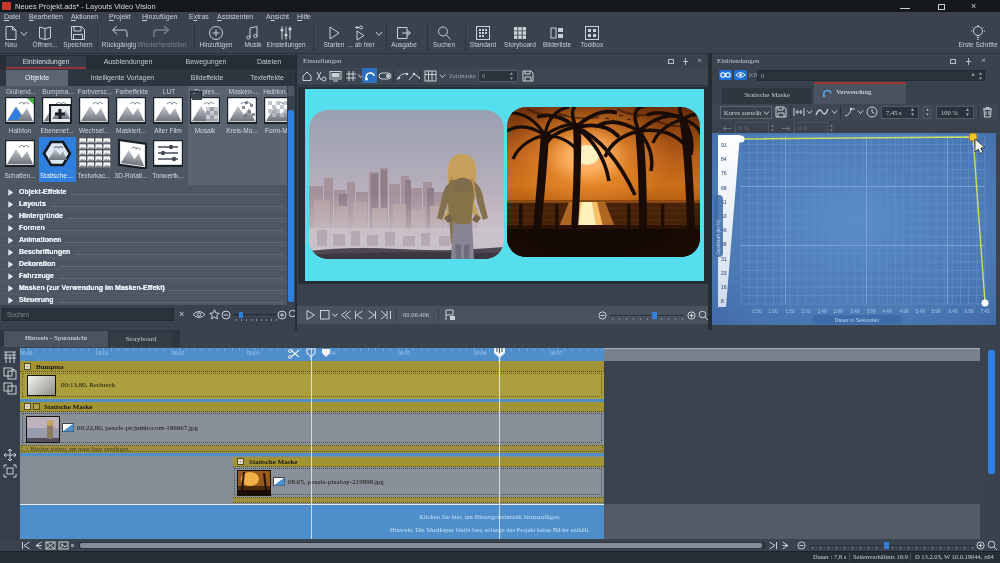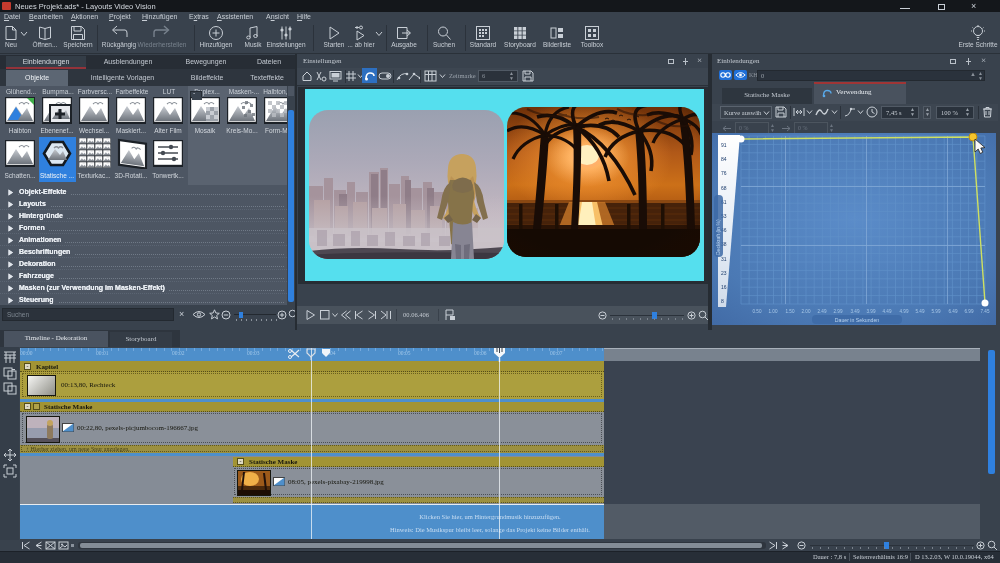--- a/index.html
+++ b/index.html
@@ -1000,21 +1000,21 @@
       <circle cx="273" cy="170" r="3.5" fill="#fff"></circle>
       <circle cx="261" cy="4" r="4" fill="#f6c52c" stroke="#b88a10" stroke-width="1"></circle>
       <path d="M263 6 L263 19 L266.2 16 L268.2 20.5 L270.8 19.3 L268.8 15 L273 14.6 Z" fill="#f8f8f8" stroke="#222" stroke-width="0.8"></path>
     </svg>
   </div>
 
   <div id="timeline">
 
     <div class="abs" style="left:0;top:330px;width:1000px;height:17px;background:#39424d;"></div>
     <div class="abs" style="left:0;top:330px;width:180px;height:17px;background:#2e353e;"></div>
-    <div class="abs" style="left:4px;top:331px;width:104px;height:16px;background:#4a5360;color:#e2e6eb;font-size:7px;text-align:center;line-height:15px;">Timeline - Dekoration</div>
+    <div class="abs" style="left:4px;top:331px;width:104px;height:16px;background:#4a5360;color:#e2e6eb;font-size:7px;text-align:center;line-height:15px;">Hinweis - Spuransicht</div>
     <div class="abs" style="left:110px;top:332px;width:62px;height:15px;background:#343c46;color:#c3c9d1;font-size:7px;text-align:center;line-height:14px;">Storyboard</div>
 
     <div class="abs" style="left:0;top:347px;width:1000px;height:204px;background:#39424d;"></div>
     <div class="abs" style="left:0;top:347px;width:19px;height:193px;background:#353e49;"></div>
     <svg class="abs" style="left:3px;top:351px;" width="14" height="13" viewBox="0 0 14 13">
       <path class="ico" d="M1 1 L13 1 M1 4 L13 4 M1 7 L13 7 M3 1 L3 12 M7 4 L7 12 M11 1 L11 12"></path>
     </svg>
     <svg class="abs" style="left:3px;top:367px;" width="14" height="13" viewBox="0 0 14 13">
       <rect class="ico" x="1" y="1" width="8" height="8"></rect>
       <rect class="ico" x="5" y="4" width="8" height="8"></rect>
@@ -1118,21 +1118,21 @@
     <div class="abs" style="left:564.3px;top:348px;width:1px;height:3px;background:#74a8dc;"></div>
     <div class="abs" style="left:571.9px;top:348px;width:1px;height:3px;background:#74a8dc;"></div>
     <div class="abs" style="left:579.4px;top:348px;width:1px;height:3px;background:#74a8dc;"></div>
     <div class="abs" style="left:587.0px;top:348px;width:1px;height:3px;background:#74a8dc;"></div>
     <div class="abs" style="left:594.6px;top:348px;width:1px;height:3px;background:#74a8dc;"></div>
     <div class="abs" style="left:602.1px;top:348px;width:1px;height:3px;background:#74a8dc;"></div>
     </div>
 
     <div class="abs" style="left:20px;top:361px;width:584px;height:11px;background:#a29434;border-bottom:1px dotted #554e18;"></div>
     <div class="abs" style="left:24px;top:363px;width:7px;height:7px;background:#ded9c2;border:1px solid #554e18;font-size:6px;line-height:5px;text-align:center;color:#222;">-</div>
-    <div class="abs" style="left:36px;top:363px;color:#16160e;font-size:7px;font-weight:bold;">Kapitel</div>
+    <div class="abs" style="left:36px;top:363px;color:#16160e;font-size:7px;font-weight:bold;">Bumpma</div>
     <div class="abs" style="left:20px;top:372px;width:584px;height:27px;background:#ac9f3e;"></div>
     <div class="abs" style="left:22px;top:373px;width:580px;height:24px;border:1px dotted #6a5f1e;"></div>
     <div class="abs" style="left:27px;top:375px;width:29px;height:21px;background:linear-gradient(135deg,#f6f6f4,#8e8e86);border:1px solid #16160e;"></div>
     <div class="abs" style="left:61px;top:381px;color:#16160e;font-size:7px;">00:13,80, Rechteck</div>
     <div class="abs" style="left:20px;top:399px;width:584px;height:3px;background:#4e8fcb;"></div>
 
     <div class="abs" style="left:20px;top:402px;width:584px;height:10px;background:#a29434;border-bottom:1px dotted #554e18;"></div>
     <div class="abs" style="left:24px;top:403px;width:7px;height:7px;background:#ded9c2;border:1px solid #554e18;font-size:6px;line-height:5px;text-align:center;color:#222;">-</div>
     <div class="abs" style="left:33px;top:403px;width:7px;height:7px;background:#b0a24a;border:1px solid #554e18;"></div>
     <div class="abs" style="left:44px;top:403px;color:#16160e;font-size:7px;font-weight:bold;">Statische Maske</div>

